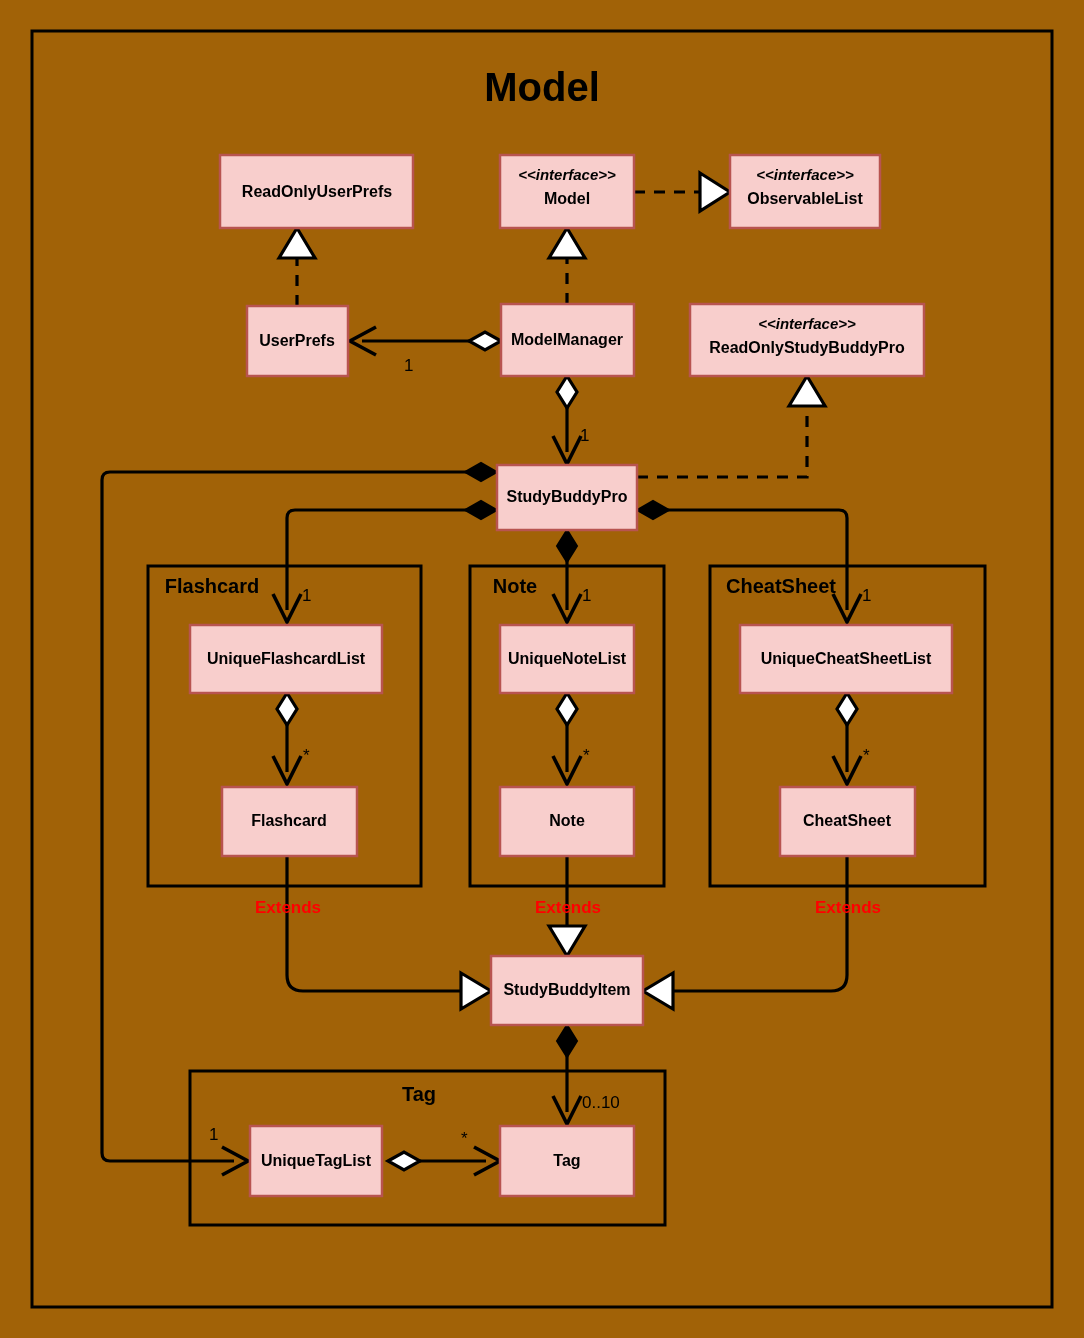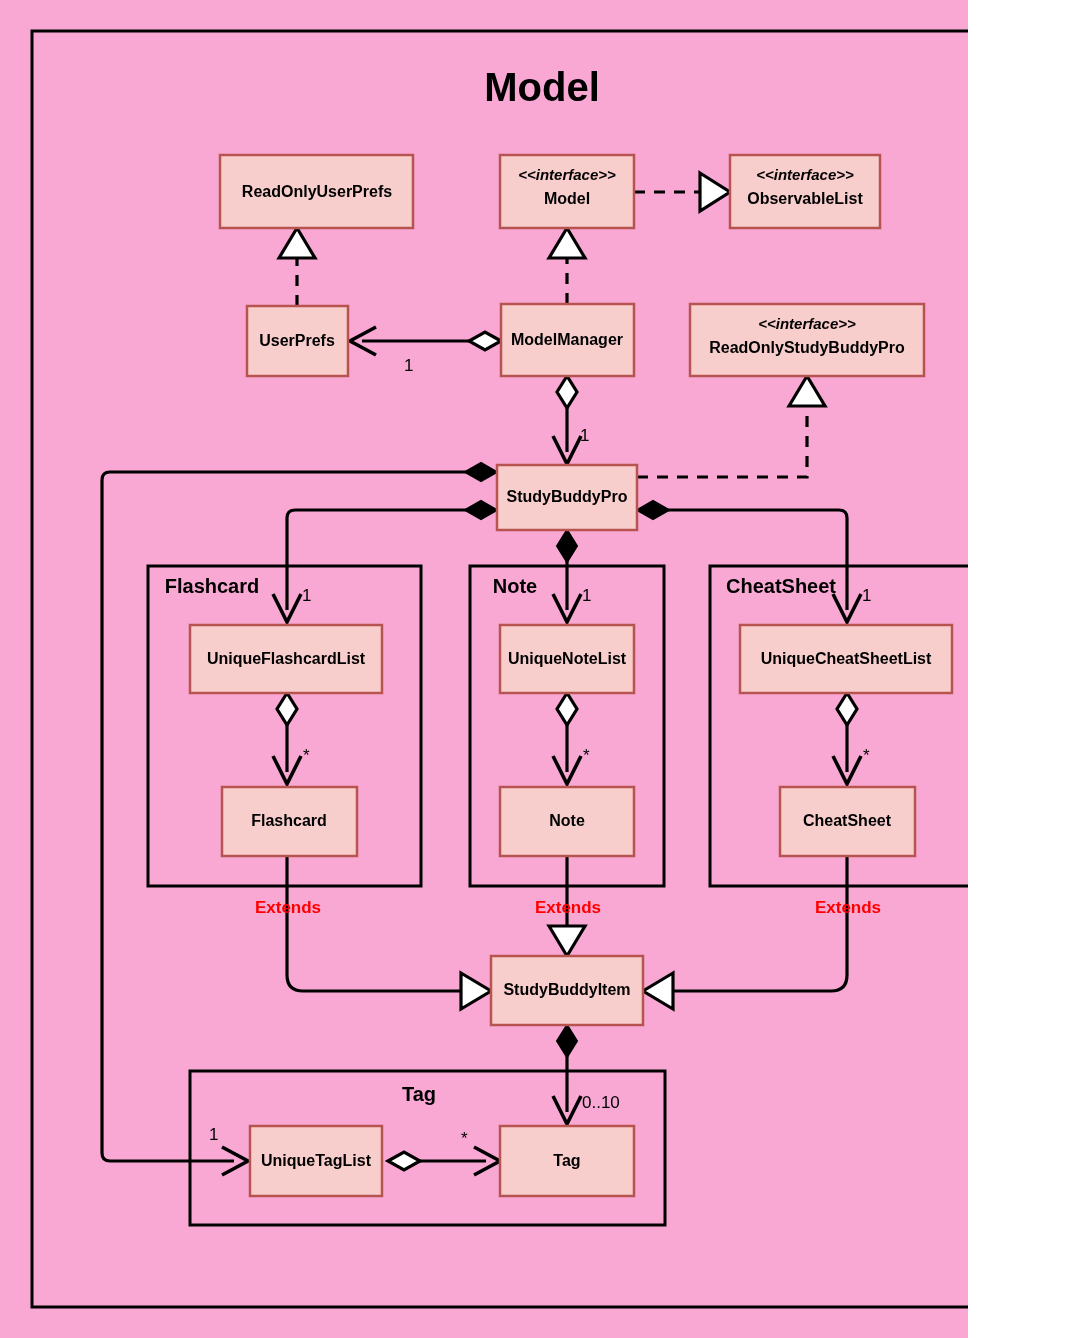--- a/index.html
+++ b/index.html
@@ -5,23 +5,23 @@
   html, body {
     margin: 0;
     padding: 0;
     background: #ffffff;
   }
   body {
     font-family: "Liberation Sans", sans-serif;
   }
   #stage {
     position: relative;
-    width: 968px;
+    width: 1084px;
     height: 1338px;
-    background: #f9a8d4;
+    background: #a16207;
     overflow: hidden;
   }
   #diagram-svg {
     position: absolute;
     left: 0;
     top: 0;
     width: 1084px;
     height: 1338px;
   }
   .frame-rect {

